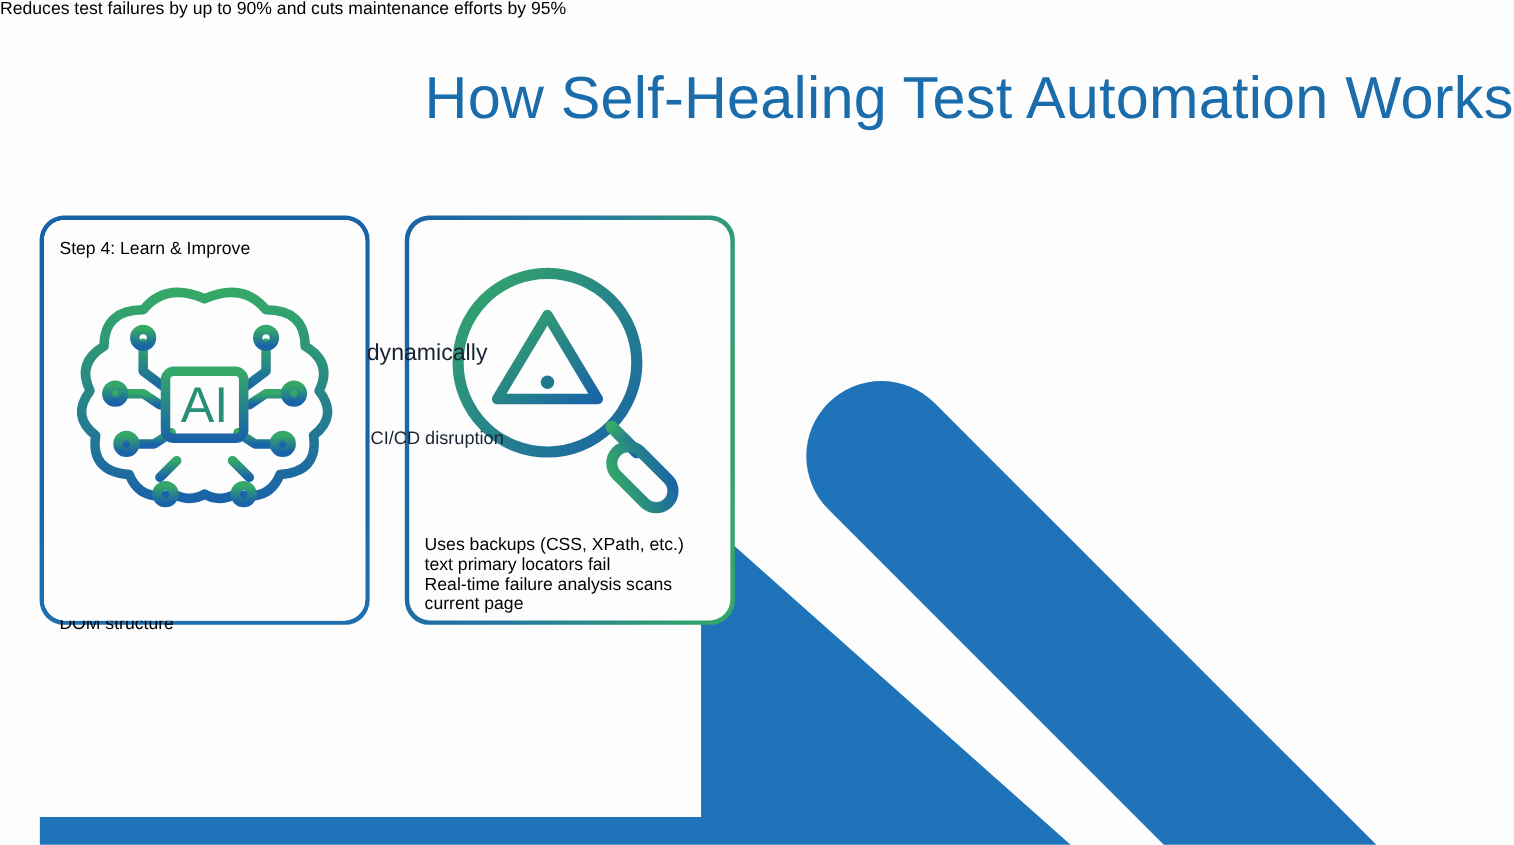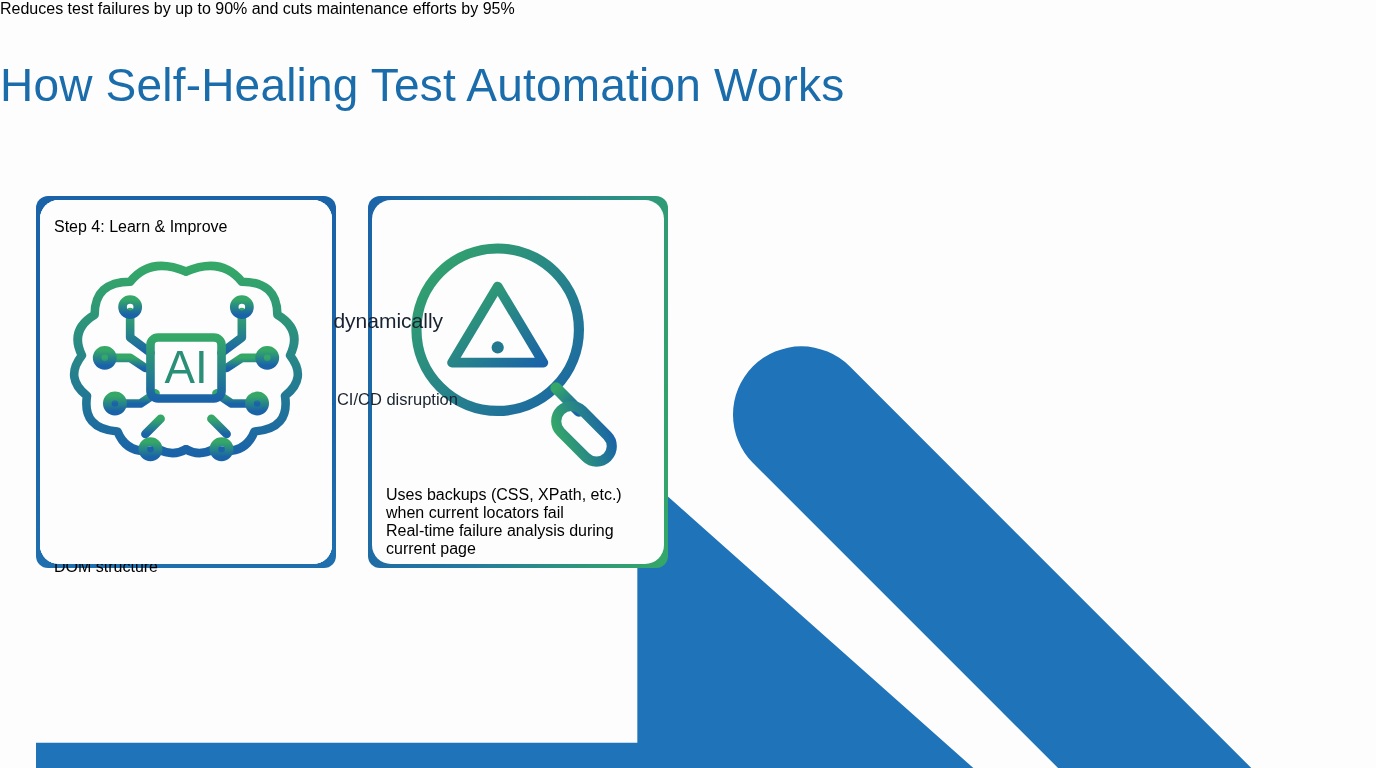--- a/index.html
+++ b/index.html
@@ -14,43 +14,43 @@
     overflow: hidden;
     position: relative;
   }
 
   
   #page-title {
     position: absolute;
     top: 58px;
     left: 0;
     width: 100%;
-    text-align: left;
-    font-size: 46px;
+    text-align: right;
+    font-size: 54px;
     font-weight: 400;
     color: #1b6cab;
     letter-spacing: 0.2px;
     white-space: nowrap;
   }
 
   
   #cards-row {
     position: absolute;
     top: 196px;
     left: 36px;
     width: 1312px;
     height: 376px;
   }
 
   .step-card {
     position: absolute;
     top: 0;
     width: 300px;
     height: 372px;
-    border-radius: 12px;
+    border-radius: 22px;
     padding: 4px;
     box-sizing: border-box;
   }
   .card-inner {
     width: 100%;
     height: 100%;
     background: #fdfdfd;
     border-radius: 19px;
     box-sizing: border-box;
     padding: 18px 14px 10px 14px;
@@ -232,23 +232,23 @@
             </defs>
             <circle cx="44" cy="44" r="32" fill="none" stroke="url(#g2)" stroke-width="4"></circle>
             <path d="M44 27 L62 57 H26 Z" fill="none" stroke="url(#g2)" stroke-width="3.8" stroke-linejoin="round"></path>
             <line x1="44" y1="36" x2="44" y2="46" stroke="url(#g2)" stroke-width="4" stroke-linecap="round"></line>
             <circle cx="44" cy="51" r="2.4" fill="#22788e"></circle>
             <line x1="67" y1="67" x2="76" y2="76" stroke="url(#g2)" stroke-width="4.5" stroke-linecap="round"></line>
             <rect x="72" y="72" width="12" height="26" rx="6" transform="rotate(-45 78 85)" fill="none" stroke="url(#g2)" stroke-width="4"></rect>
           </svg>
         </div>
         <div class="card-texts">
-          <div class="card-primary">Uses backups (CSS, XPath, etc.) when current locators fail</div>
+          <div class="card-primary">Uses backups (CSS, XPath, etc.) text primary locators fail</div>
           <div class="card-secondary">Real-time failure
-analysis during
+analysis scans
 current page</div>
         </div>
       </div>
     </div>
   </div>
 
   <div class="step-card card-3">
     <div class="card-inner">
       <div class="card-title">Step 3:
 Dynamic Update</div>

